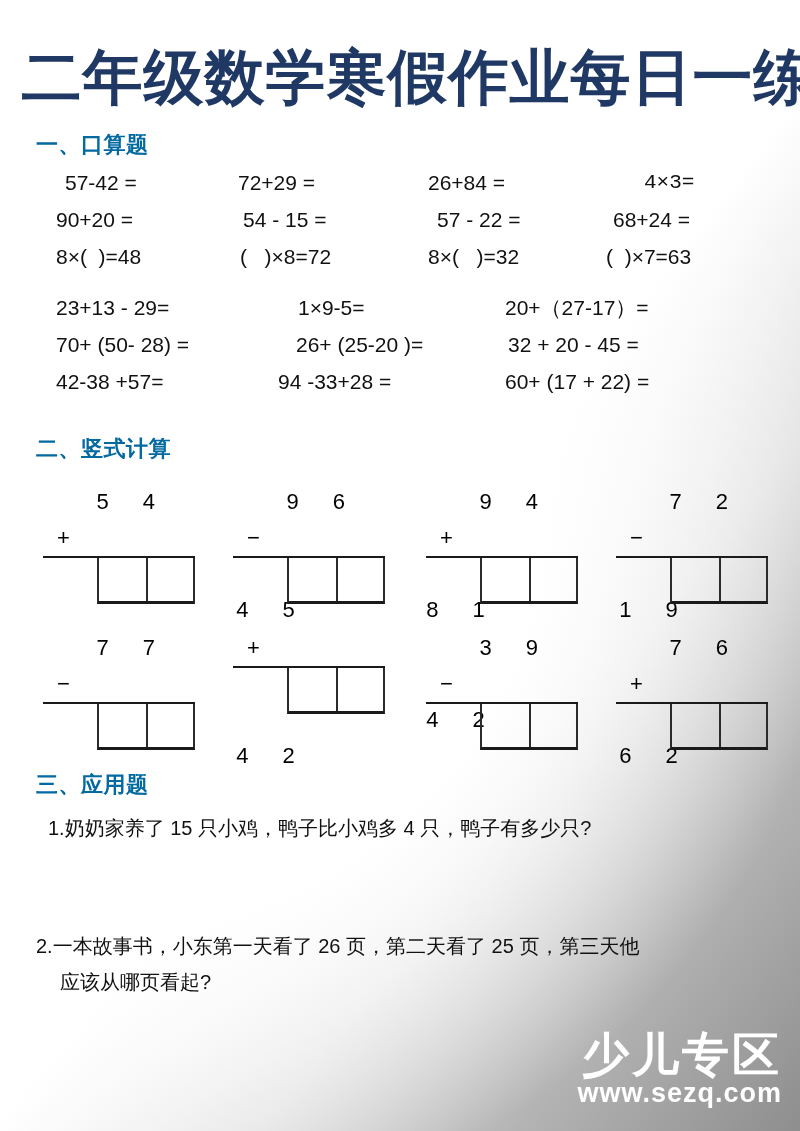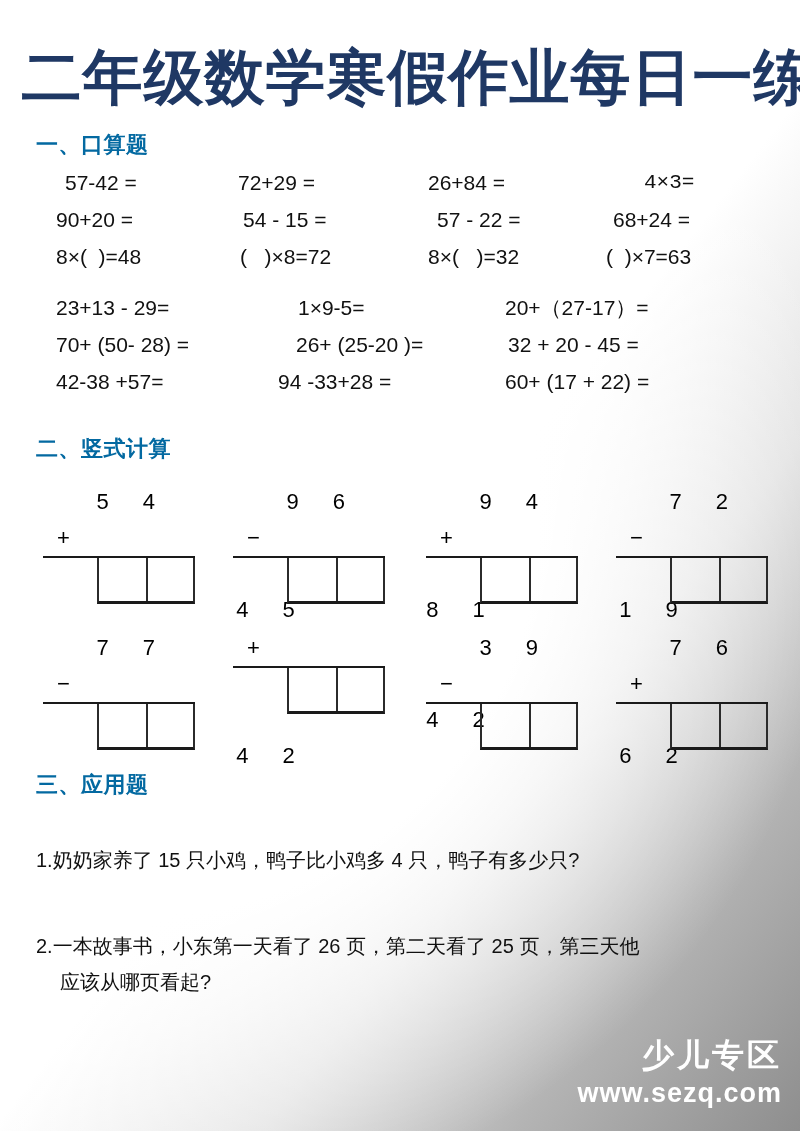--- a/index.html
+++ b/index.html
@@ -143,35 +143,35 @@
 
   
   .word-problem {
     position: absolute;
     font-size: 20px;
     line-height: 36px;
     color: #111;
     width: 740px;
     left: 36px;
   }
-  #wp1 { top: 842px; }
+  #wp1 { top: 810px; margin-left: 12px; }
   #wp2 { top: 928px; }
   .wp-indent { padding-left: 24px; display: block; }
 
   
   #wm-text {
     position: absolute;
     right: 18px;
     bottom: 22px;
     text-align: right;
     z-index: 3;
     pointer-events: none;
   }
   #wm-cn {
-    font-size: 32px;
+    font-size: 47px;
     font-weight: bold;
     color: #ffffff;
     letter-spacing: 3px;
     line-height: 44px;
     white-space: nowrap;
   }
   #wm-url {
     font-size: 27px;
     font-weight: bold;
     color: #ffffff;

